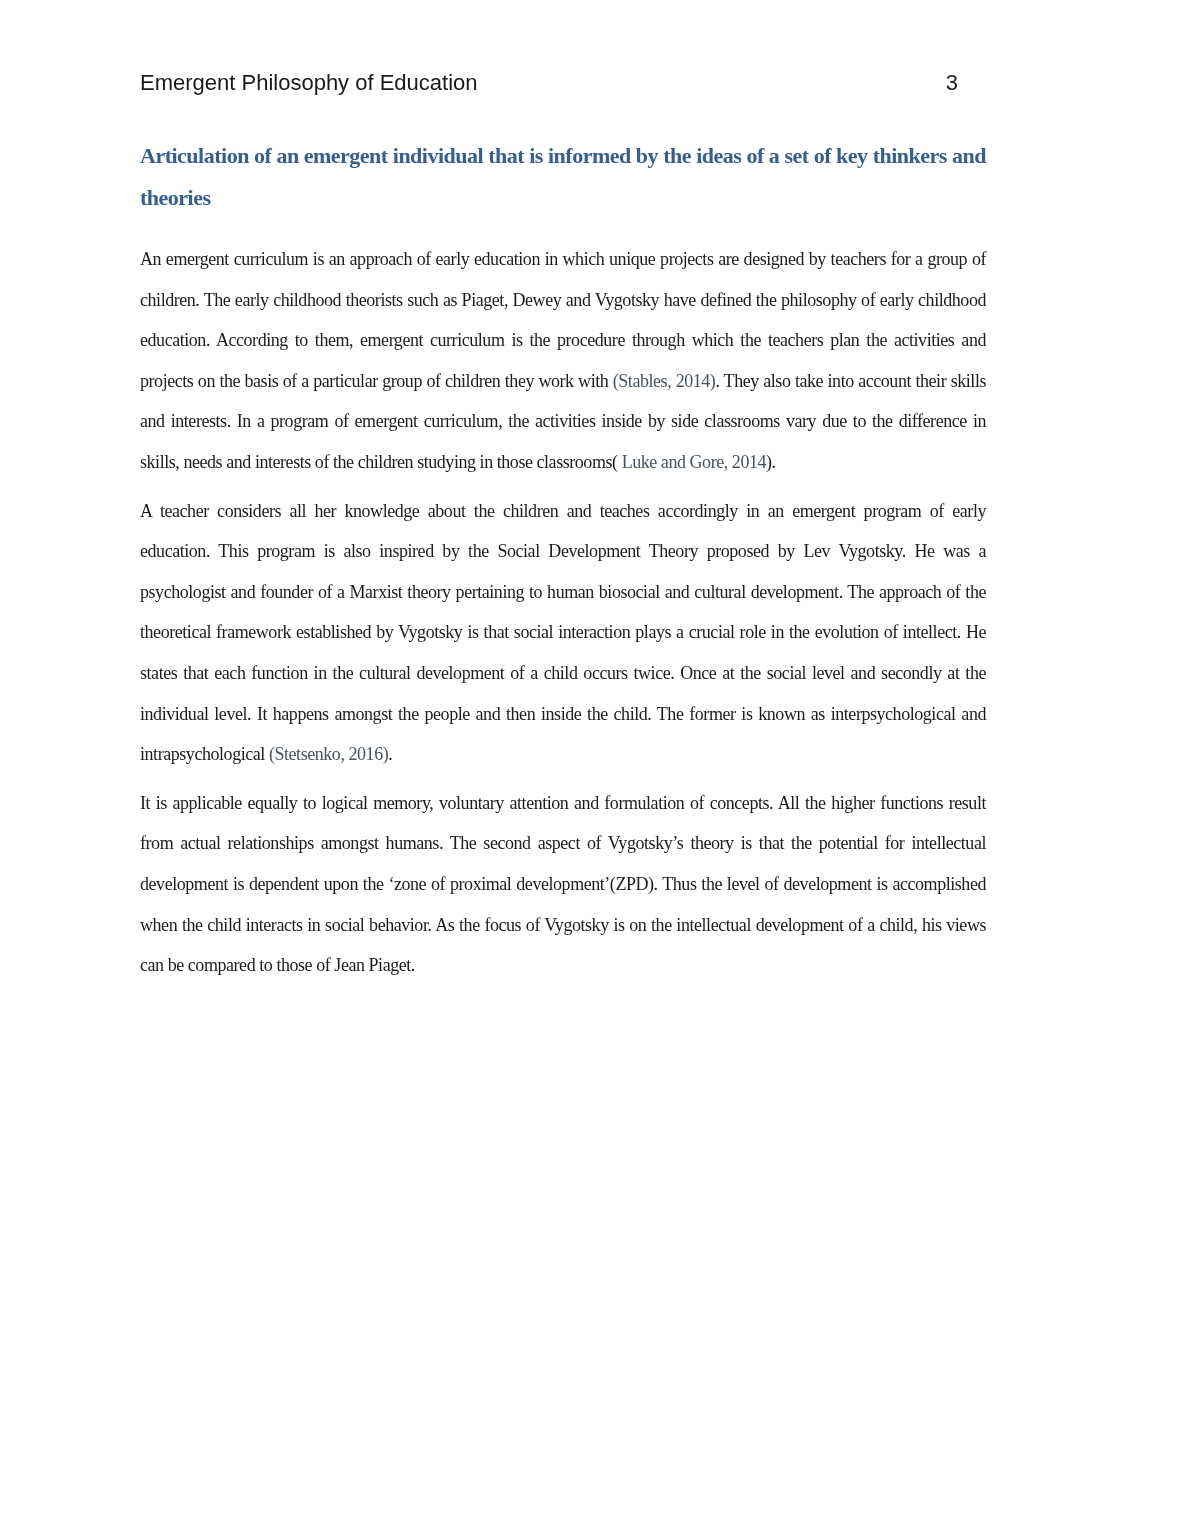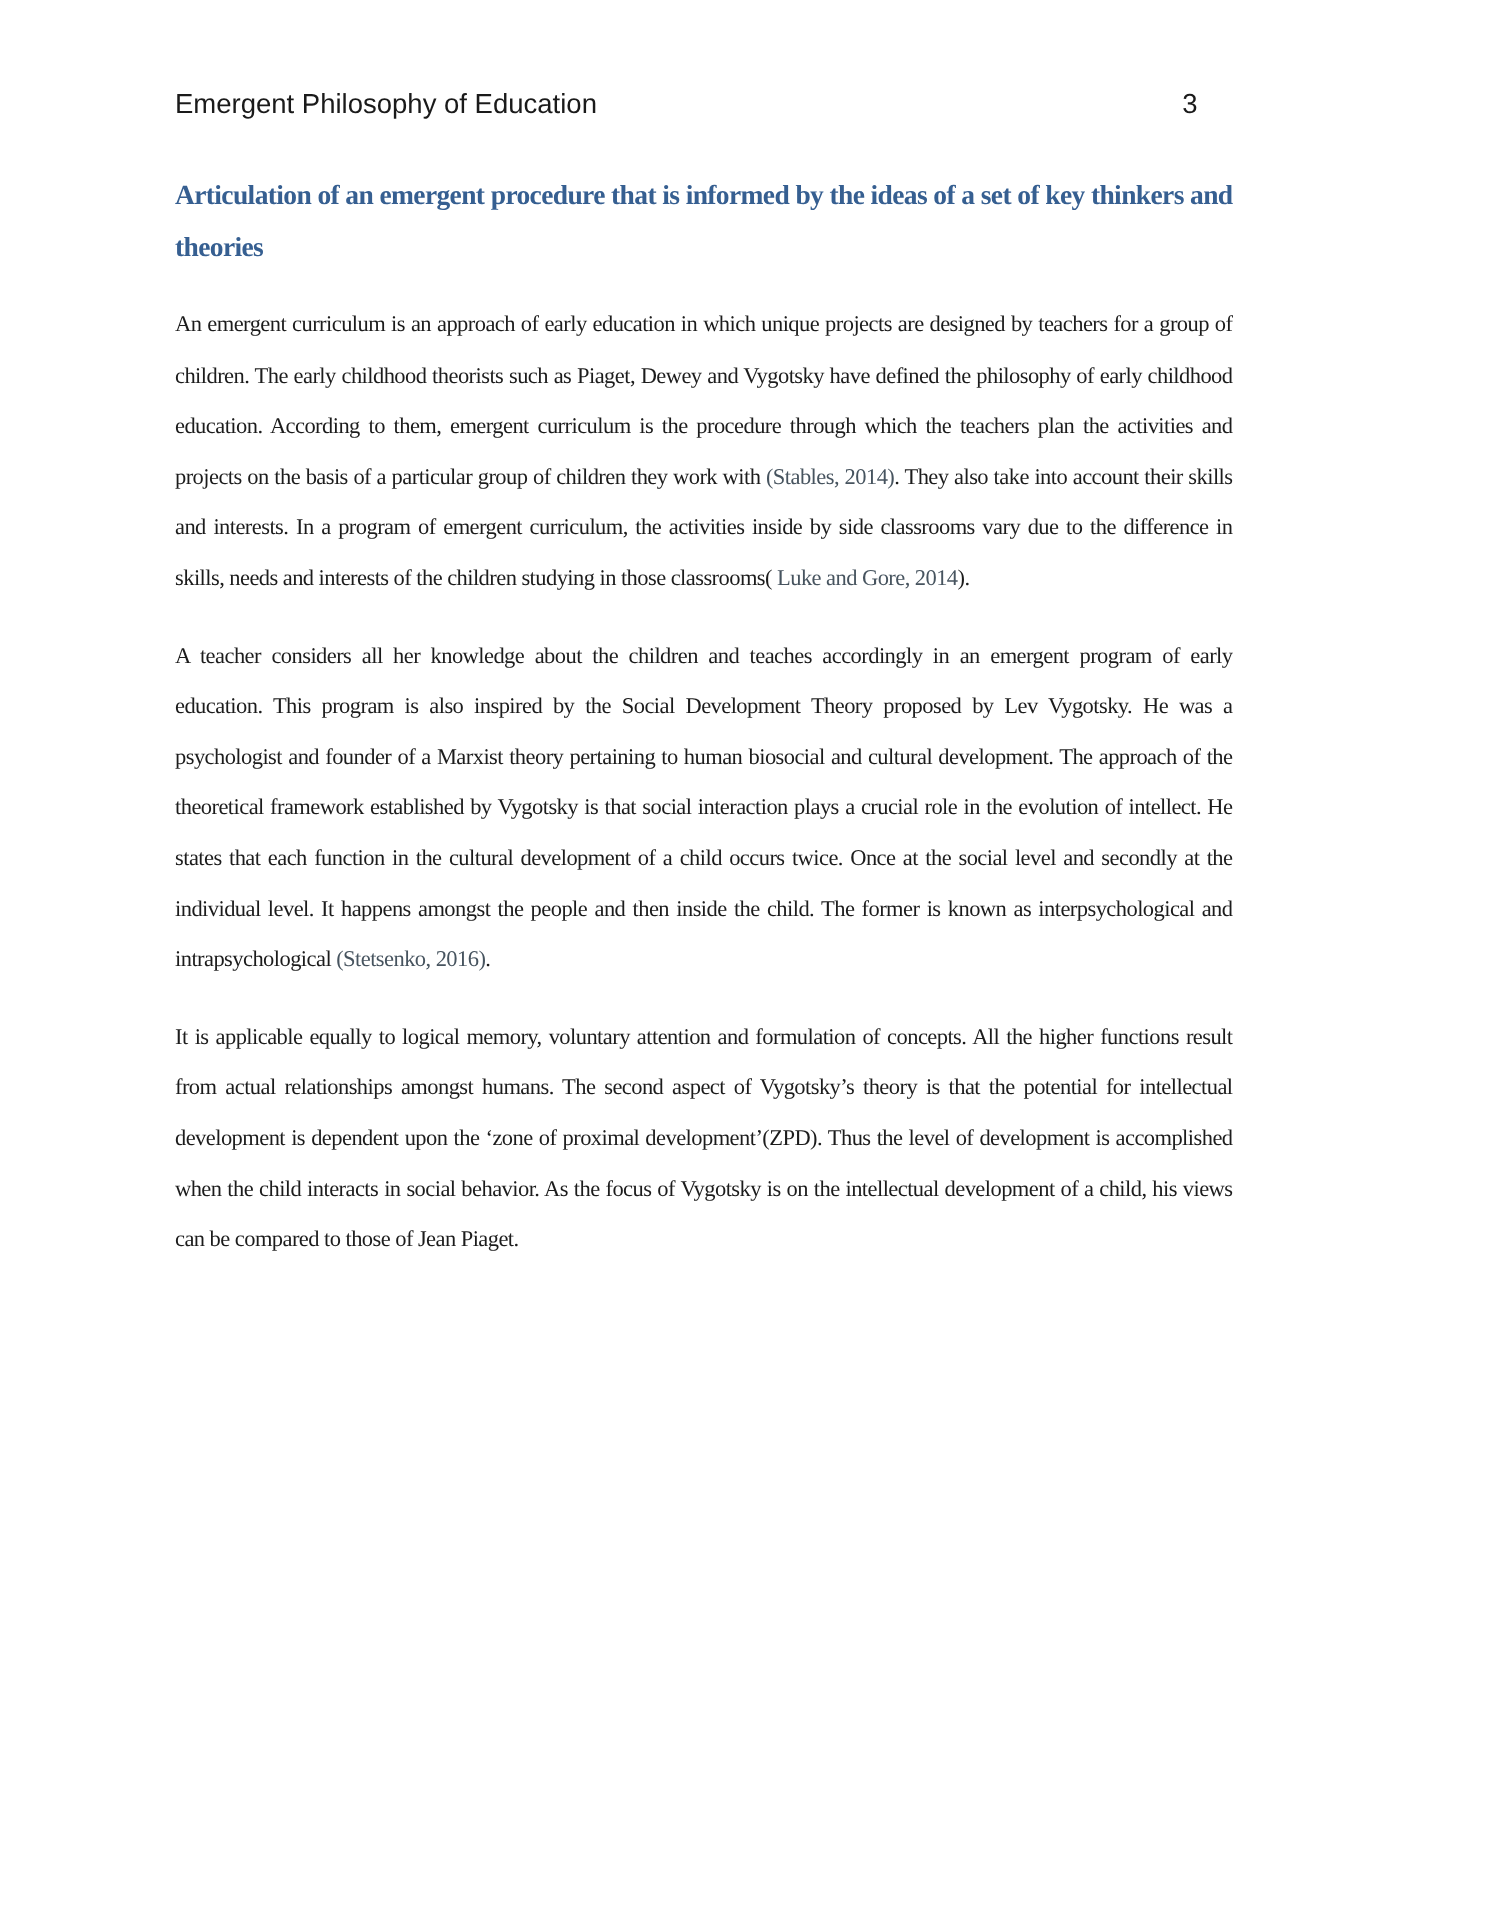--- a/index.html
+++ b/index.html
@@ -47,37 +47,37 @@
   }
   p.para {
     margin: 0 0 0 0;
     font-size: 18px;
     line-height: 40.6px;
     letter-spacing: -0.45px;
     text-align: justify;
     color: var(--body-color, #1c1c1c);
   }
   p.para + p.para {
-    margin-top: 21px;
+    margin-top: 8px;
   }
   p.para .cite {
     color: var(--citation-color, #47545f);
   }
 </style>
 </head>
 <body>
 
 <div class="page">
 
   <div class="doc-header">
     <span>Emergent Philosophy of Education</span>
     <span class="page-num">3</span>
   </div>
 
-  <h1 class="section-heading">Articulation of an emergent procedure that is informed by the ideas of a set of key thinkers and theories</h1>
+  <h1 class="section-heading">Articulation of an emergent individual that is informed by the ideas of a set of key thinkers and theories</h1>
 
   <div class="paragraphs">
       <p class="para"><span>An emergent curriculum is an approach of early education in which unique projects are designed by teachers for a group of children. The early childhood theorists such as Piaget, Dewey and Vygotsky have defined the philosophy of early childhood education. According to them, emergent curriculum is the procedure through which the teachers plan the activities and projects on the basis of a particular group of children they work with </span><span class="cite">(Stables, 2014)</span><span>. They also take into account their skills and interests. In a program of emergent curriculum, the activities inside by side classrooms vary due to the difference in skills, needs and interests of the children studying in those classrooms(</span><span class="cite"> Luke and Gore, 2014</span><span>).</span></p>
       <p class="para"><span>A teacher considers all her knowledge about the children and teaches accordingly in an emergent program of early education. This program is also inspired by the Social Development Theory proposed by Lev Vygotsky. He was a psychologist and founder of a Marxist theory pertaining to human biosocial and cultural development. The approach of the theoretical framework established by Vygotsky is that social interaction plays a crucial role in the evolution of intellect. He states that each function in the cultural development of a child occurs twice. Once at the social level and secondly at the individual level. It happens amongst the people and then inside the child. The former is known as interpsychological and intrapsychological </span><span class="cite">(Stetsenko, 2016)</span><span>.</span></p>
       <p class="para"><span>It is applicable equally to logical memory, voluntary attention and formulation of concepts. All the higher functions result from actual relationships amongst humans. The second aspect of Vygotsky’s theory is that the potential for intellectual development is dependent upon the ‘zone of proximal development’(ZPD). Thus the level of development is accomplished when the child interacts in social behavior. As the focus of Vygotsky is on the intellectual development of a child, his views can be compared to those of Jean Piaget.</span></p>
     </div>
 
 </div>
 
 </body></html>

